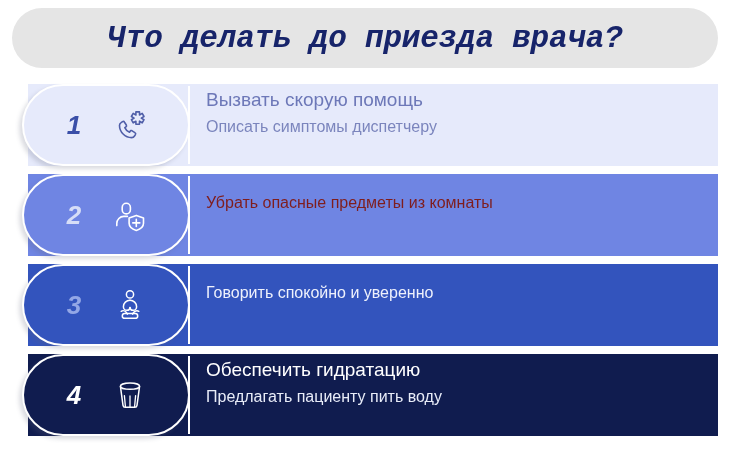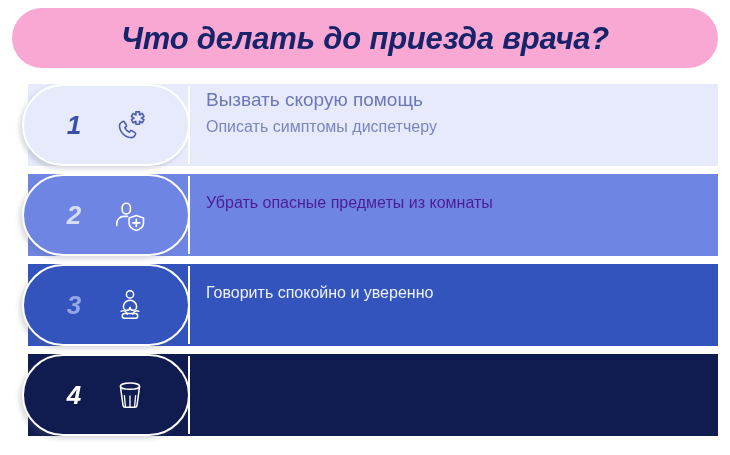--- a/index.html
+++ b/index.html
@@ -130,21 +130,21 @@
   .step-sub {
     font-size: 16px;
     font-weight: 400;
     line-height: 1.05;
     white-space: nowrap;
   }
 </style>
 </head>
 <body>
 
-<div class="header-banner" style="background: #f9a8d4;">
+<div class="header-banner" style="background: #e5e5e5; font-family: Liberation Mono, monospace;">
   <div class="header-title" style="color: rgb(23, 36, 106);">Что делать до приезда врача?</div>
 </div>
 
 <div class="steps">
 
   <div class="step-row">
     <div class="step-panel" style="background: rgb(230, 234, 251);"></div>
     <div class="step-capsule" style="background: rgb(230, 234, 251);">
       <span class="step-number" style="color: rgb(58, 79, 168);">1</span>
       <span class="step-icon" style="color: rgb(79, 94, 168);">
@@ -169,21 +169,21 @@
         <svg viewBox="0 0 36 36" fill="none">
           <path d="M14.3 6.2c2.3 0 4.1 1.9 4.1 4.2v2.3c0 2.3-1.8 4.2-4.1 4.2s-4.1-1.9-4.1-4.2v-2.3c0-2.3 1.8-4.2 4.1-4.2z" stroke="currentColor" stroke-width="1.6"></path>
           <path d="M4.8 28.6v-2.1c0-3.9 3.1-7.1 7-7.1h3.6" stroke="currentColor" stroke-width="1.6" stroke-linecap="round"></path>
           <path d="M24.3 18.4l7.2 2.6v5.2c0 3.3-2.9 5.9-7.2 7.2-4.3-1.3-7.2-3.9-7.2-7.2V21l7.2-2.6z" stroke="currentColor" stroke-width="1.6" stroke-linejoin="round"></path>
           <path d="M24.3 22.4v7M20.8 25.9h7" stroke="currentColor" stroke-width="1.6" stroke-linecap="round"></path>
         </svg>
       </span>
     </div>
     <div class="step-divider" style="background: rgb(255, 255, 255);"></div>
     <div class="step-text">
-      <div class="step-sub" style="color: #4c1d95;">Убрать опасные предметы из комнаты</div>
+      <div class="step-sub" style="color: #7f1d1d;">Убрать опасные предметы из комнаты</div>
     </div>
   </div>
 
   <div class="step-row">
     <div class="step-panel" style="background: rgb(51, 84, 189);"></div>
     <div class="step-capsule" style="background: rgb(51, 84, 189);">
       <span class="step-number" style="color: rgb(147, 167, 230);">3</span>
       <span class="step-icon" style="color: rgb(255, 255, 255);">
         <svg viewBox="0 0 36 36" fill="none">
           <circle cx="18" cy="7.4" r="3.6" stroke="currentColor" stroke-width="1.5"></circle>
@@ -206,15 +206,19 @@
       <span class="step-number" style="color: rgb(255, 255, 255);">4</span>
       <span class="step-icon" style="color: rgb(255, 255, 255);">
         <svg viewBox="0 0 36 36" fill="none">
           <path d="M8.4 9.2l2.6 19.1c.15 1.1 1.1 1.9 2.2 1.9h9.6c1.1 0 2.05-.8 2.2-1.9l2.6-19.1" stroke="currentColor" stroke-width="1.5" stroke-linejoin="round"></path>
           <ellipse cx="18" cy="9.2" rx="9.6" ry="3.1" stroke="currentColor" stroke-width="1.5"></ellipse>
           <path d="M12.4 18.6l1 11M18 18.9v11.2M23.6 18.6l-1 11" stroke="currentColor" stroke-width="1.3" stroke-linecap="round"></path>
         </svg>
       </span>
     </div>
     <div class="step-divider" style="background: rgb(255, 255, 255);"></div>
+    <div class="step-text">
+      <div class="step-title" style="color: rgb(255, 255, 255);">Обеспечить гидратацию</div>
+      <div class="step-sub" style="color: rgb(232, 236, 248);">Предлагать пациенту пить воду</div>
+    </div>
   </div>
 
 </div>
 
 </body></html>

